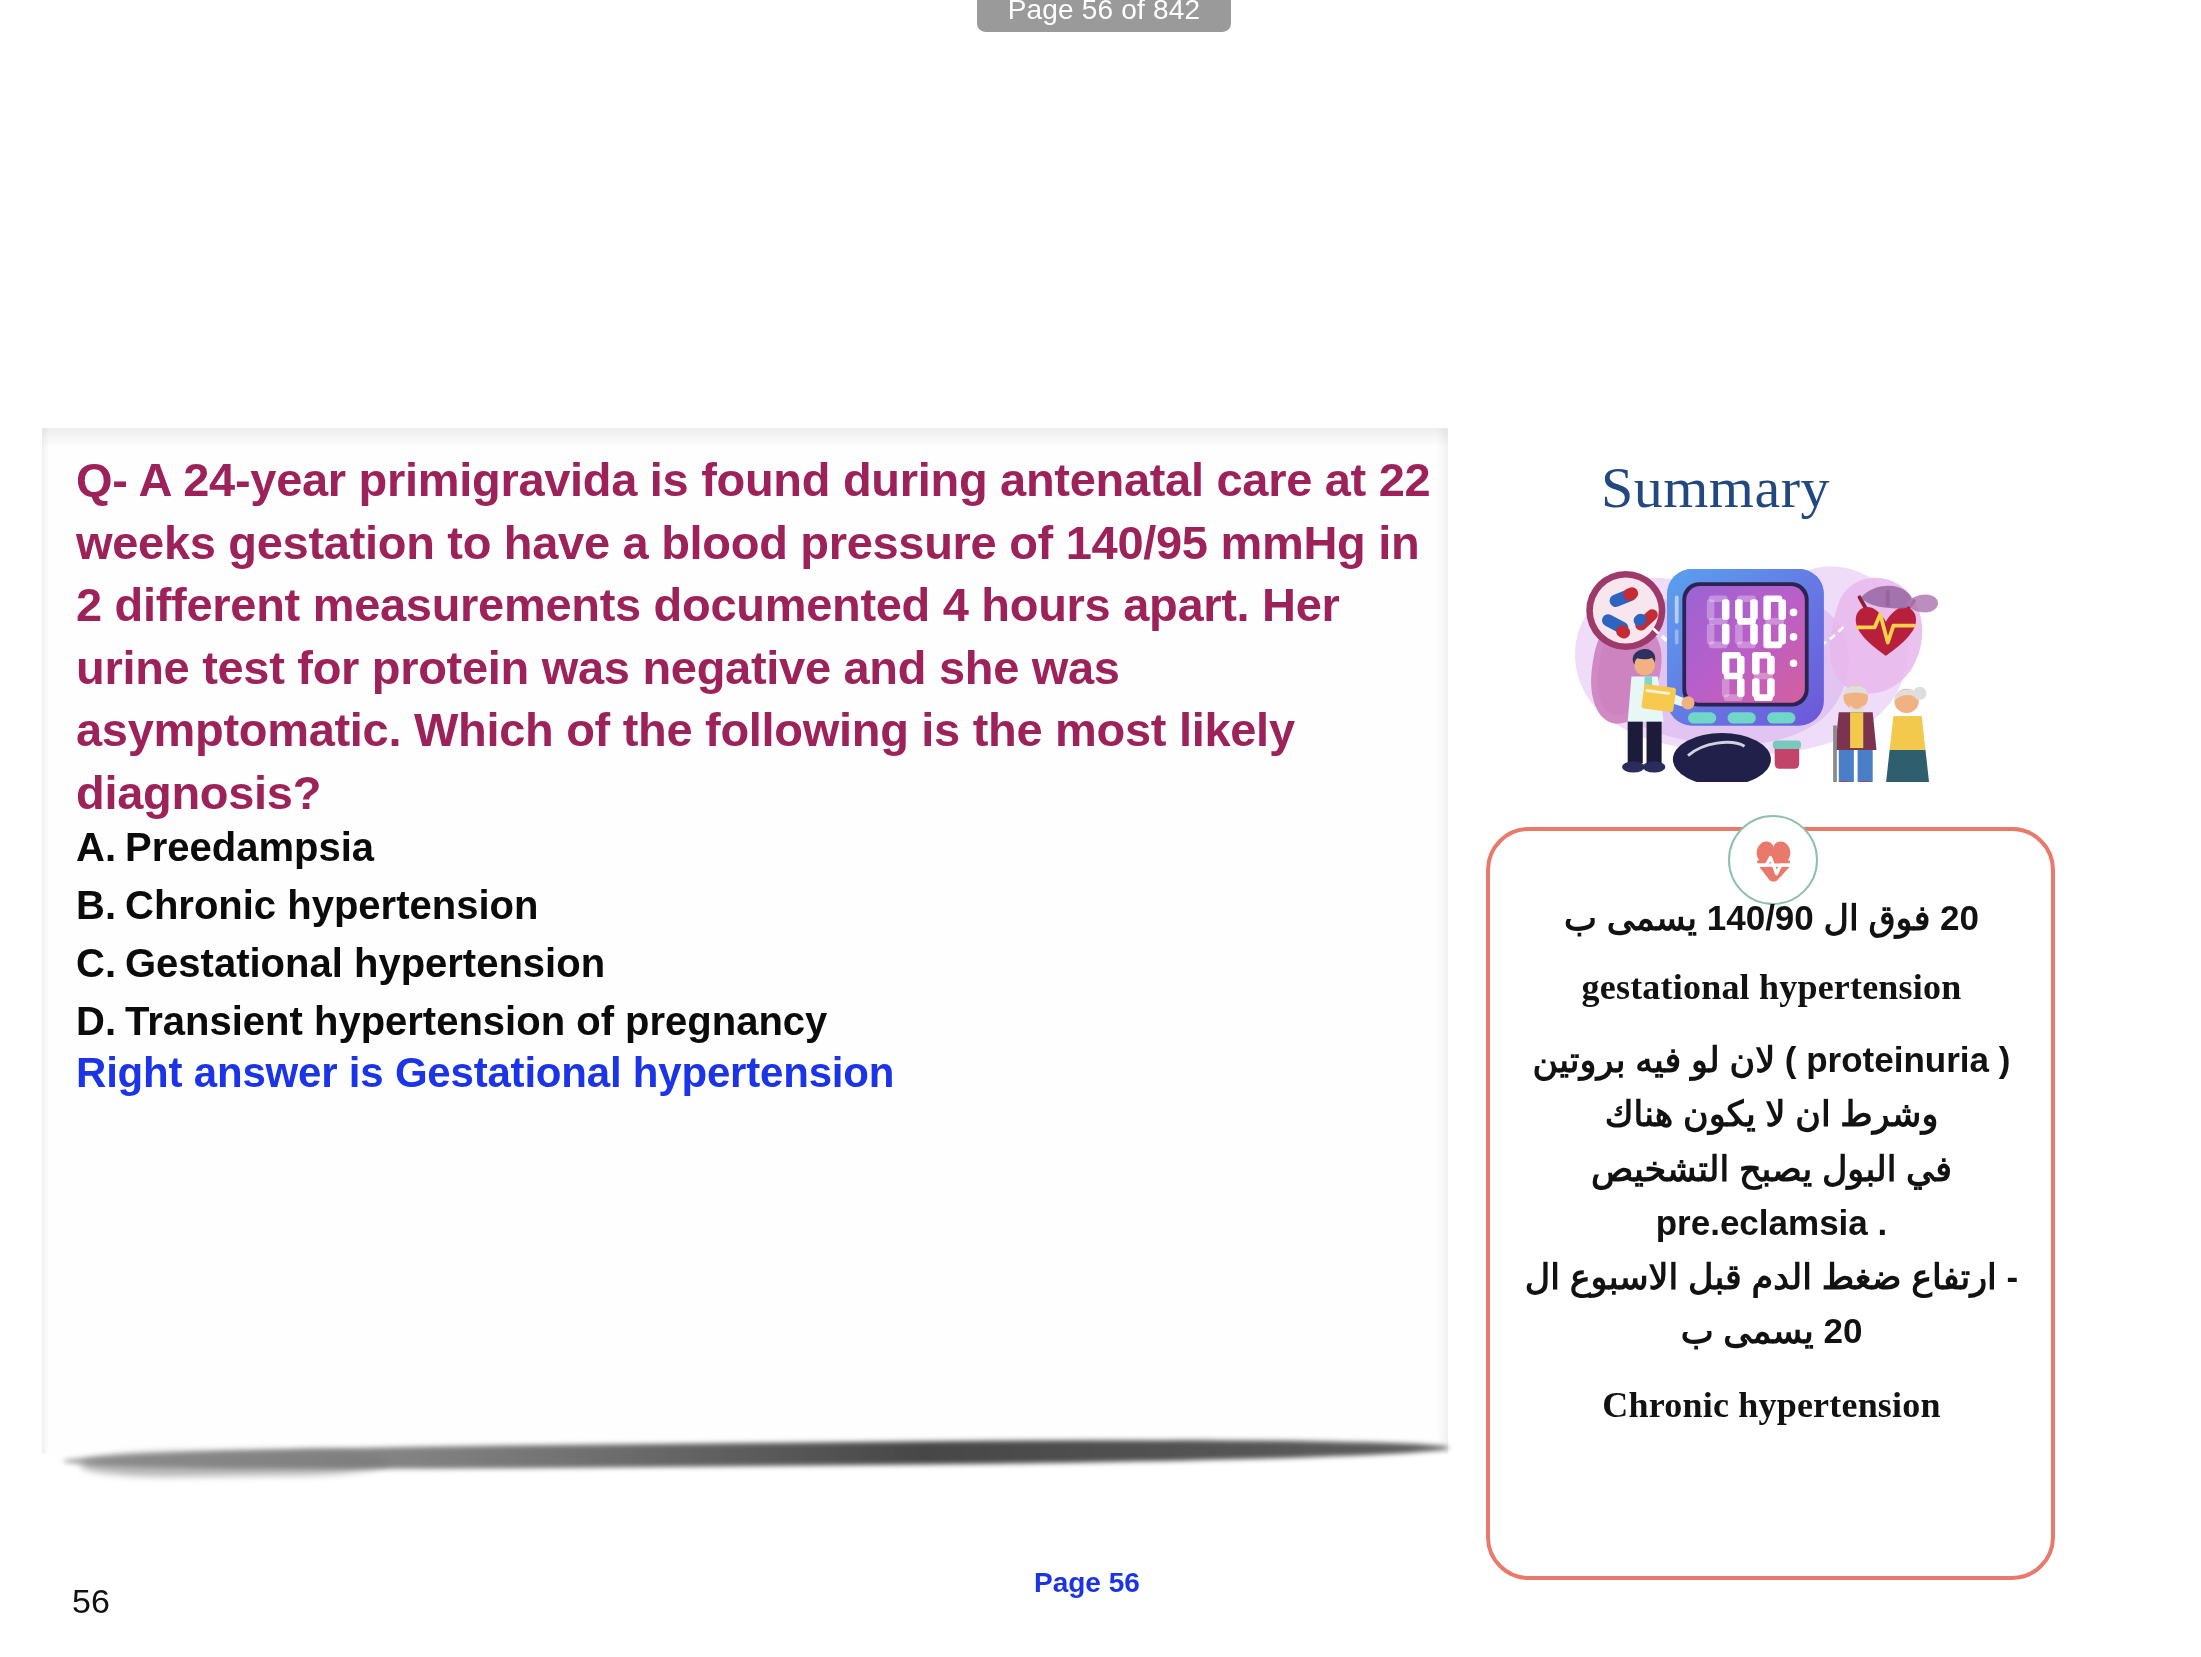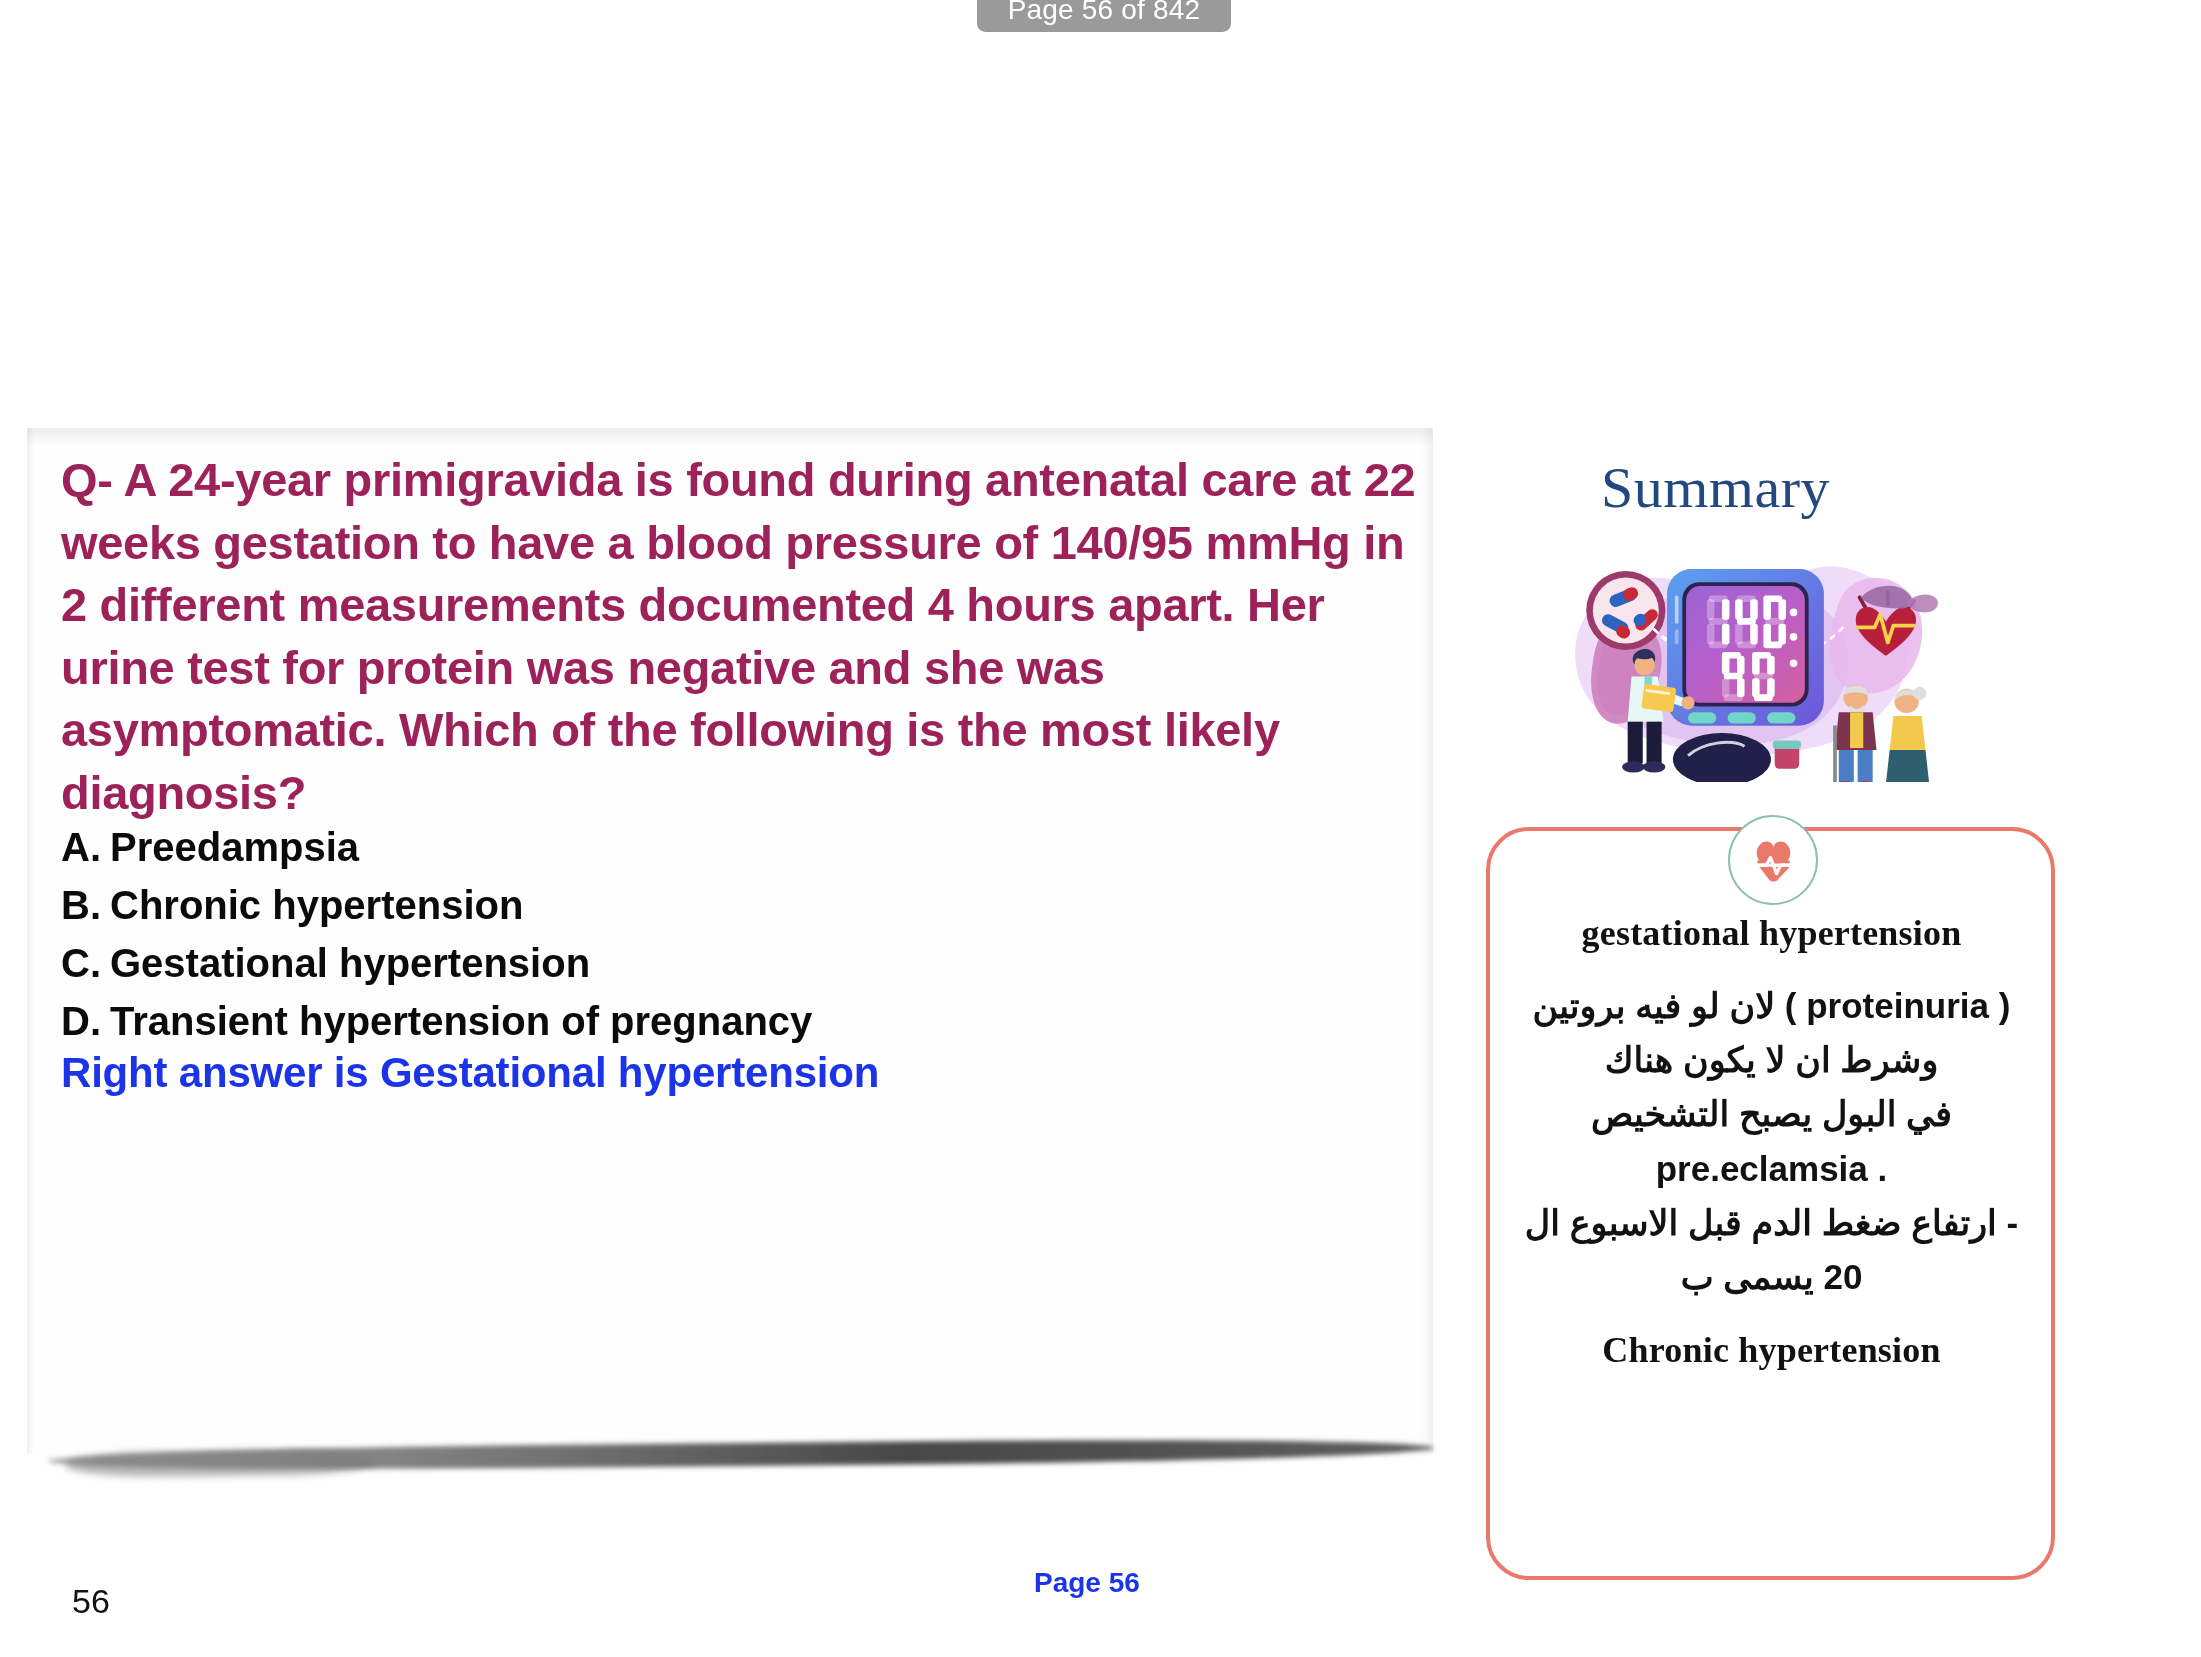--- a/index.html
+++ b/index.html
@@ -32,21 +32,21 @@
     font-size: 28px;
     line-height: 45px;
     text-align: center;
     letter-spacing: 0.2px;
     font-family: "Liberation Sans", sans-serif;
   }
 
   
   .slide-card {
     position: absolute;
-    left: 27px;
+    left: 42px;
     top: 428px;
     width: 1406px;
     height: 1026px;
     background: #14b8a6;
   }
   .card-inner {
     position: absolute;
     inset: 0;
     background: #fefefe;
     overflow: hidden;
@@ -434,20 +434,21 @@
 
   <div class="heart-badge">
     <svg viewBox="0 0 48 48" width="49" height="49" xmlns="http://www.w3.org/2000/svg">
       <path d="M24 12 C24 6 16 3 11 8 C6 13 7 20 10 24 L8 24 L8 27 L40 27 L40 24 L38 24 C41 20 42 13 37 8 C32 3 24 6 24 12 Z" fill="#e9796b"></path>
       <path d="M10 30 L40 30 L28 43 C26 45 22 45 20 43 Z" fill="#e9796b"></path>
       <path d="M8 28.5 L17 28.5 L21 21 L27 37 L31 28.5 L40 28.5" stroke="#ffffff" stroke-width="3.2" fill="none" stroke-linejoin="round" stroke-linecap="round"></path>
     </svg>
   </div>
 
   <div class="summary-text">
+    <div class="s-line">20 فوق ال 140/90 يسمى ب</div>
     <div class="s-line serif">gestational  hypertension</div>
     <div class="s-line">( proteinuria ) لان لو فيه بروتين</div>
     <div class="s-line">وشرط ان لا يكون هناك</div>
     <div class="s-line">في البول يصبح التشخيص</div>
     <div class="s-line ltr">pre.eclamsia .</div>
     <div class="s-line">- ارتفاع ضغط الدم قبل الاسبوع ال</div>
     <div class="s-line">20  يسمى ب</div>
     <div class="s-line serif tight">Chronic hypertension</div>
   </div>
 

